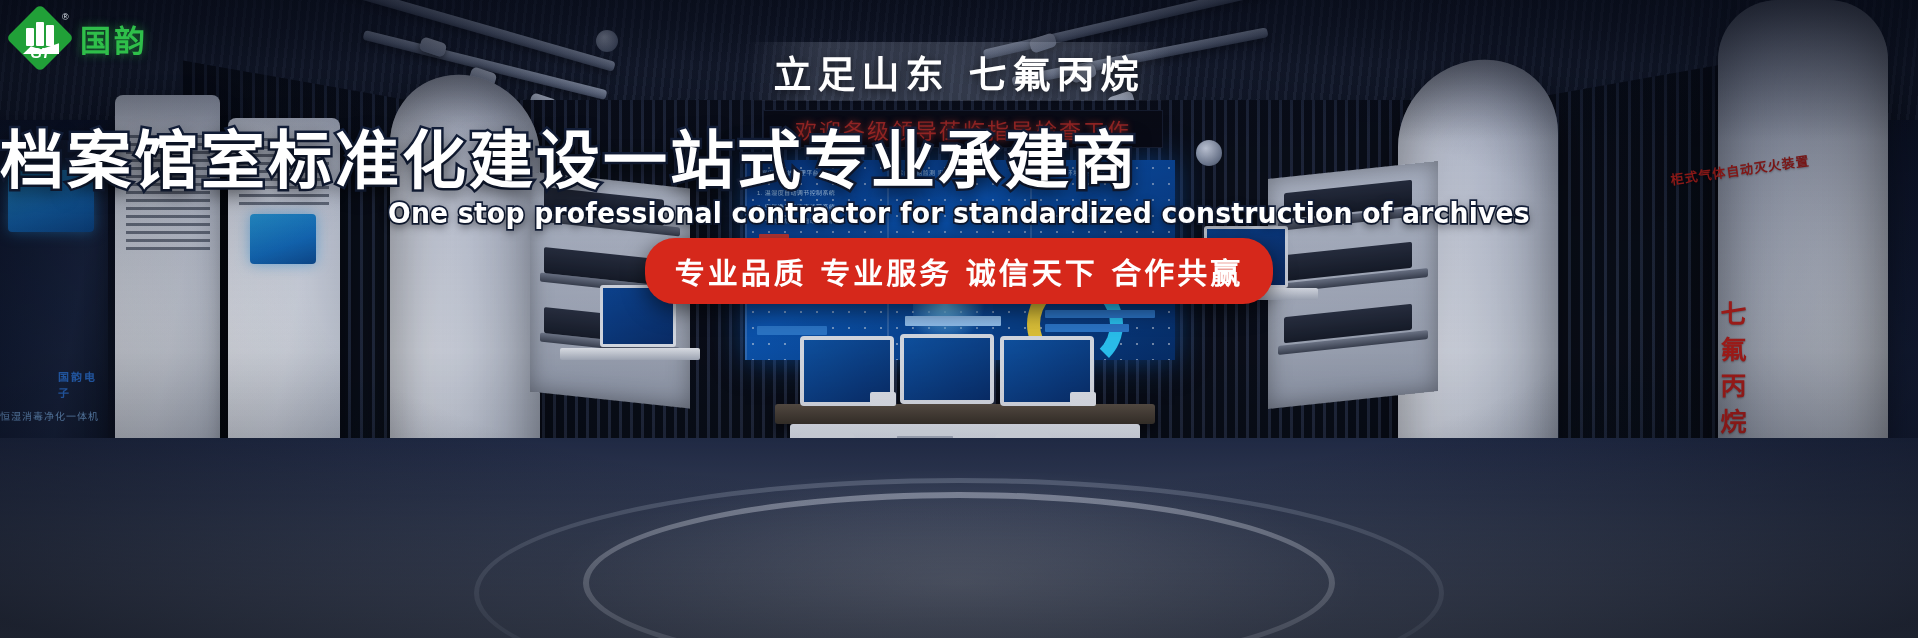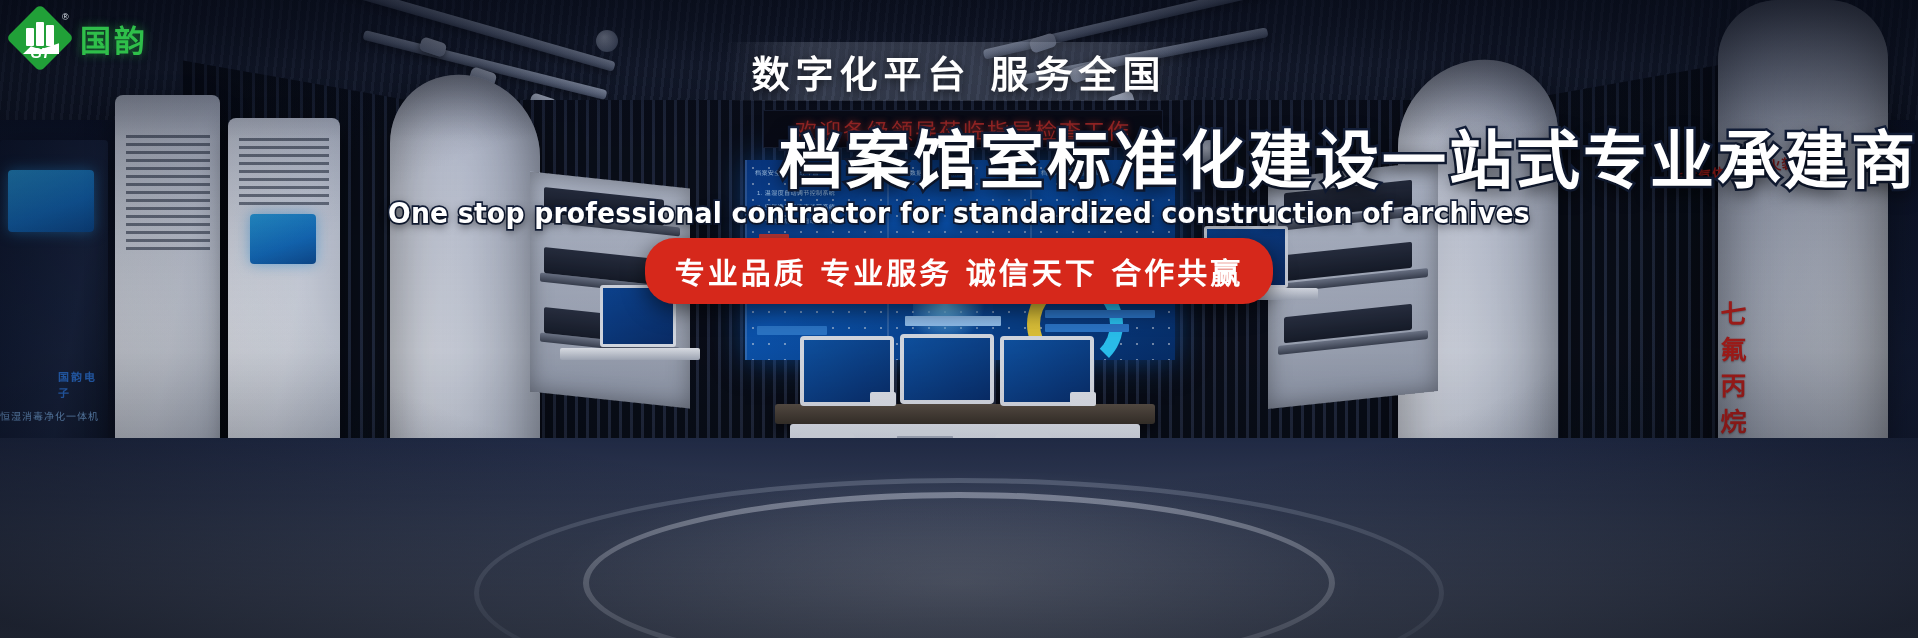--- a/index.html
+++ b/index.html
@@ -207,21 +207,21 @@
     text-shadow:0 0 10px rgba(40,190,70,.55);font-family:"DejaVu Sans",sans-serif;}
 
   .top-slogan-wrap{position:absolute;left:0;right:0;top:42px;text-align:center;}
   .top-slogan{display:inline-block;color:#ffffff;font-size:38px;font-weight:bold;letter-spacing:6px;
     font-family:"DejaVu Sans",sans-serif;
     background:linear-gradient(90deg,rgba(255,255,255,0),rgba(205,215,235,.18) 18%,rgba(205,215,235,.18) 82%,rgba(255,255,255,0));
     padding:2px 26px;text-shadow:0 2px 10px rgba(0,0,0,.6);}
   .top-en{position:absolute;left:0;right:0;top:92px;text-align:center;color:#ffffff;
     font-size:21px;font-weight:bold;letter-spacing:.6px;text-shadow:0 2px 8px rgba(0,0,0,.75);}
 
-  .headline{position:absolute;left:0;right:0;top:128px;text-align:right;
+  .headline{position:absolute;left:0;right:0;top:128px;text-align:left;
     font-family:"DejaVu Sans",sans-serif;
     font-size:64px;font-weight:bold;color:#ffffff;letter-spacing:3px;line-height:1.05;
     -webkit-text-stroke:5px #14203c;
     paint-order:stroke fill;
     text-shadow:0 6px 18px rgba(0,0,0,.75);}
 
   .sub-en{position:absolute;left:0;right:0;top:196px;text-align:center;
     font-family:"DejaVu Sans",sans-serif;
     font-size:29px;font-weight:bold;color:#ffffff;letter-spacing:.2px;
     transform:scaleX(.92);
@@ -402,21 +402,21 @@
         <div class="bld" style="left:26px;top:14px;width:8px;height:24px;"></div>
         <div class="bld" style="left:36px;top:17px;width:8px;height:21px;"></div>
         <div class="hill"></div>
         <div class="gy">GY</div>
         <div class="logo-reg">®</div>
       </div>
       <div class="logo-name">国韵</div>
     </div>
 
     <div class="top-slogan-wrap">
-      <div class="top-slogan">数字化平台 服务全国</div>
+      <div class="top-slogan">立足山东 七氟丙烷</div>
     </div>
 
     <div class="headline">档案馆室标准化建设一站式专业承建商</div>
     <div class="sub-en">One stop professional contractor for standardized construction of archives</div>
 
     <div class="redbar-wrap">
       <div class="redbar">
         <span>专业品质 专业服务 诚信天下 合作共赢</span>
       </div>
     </div>

